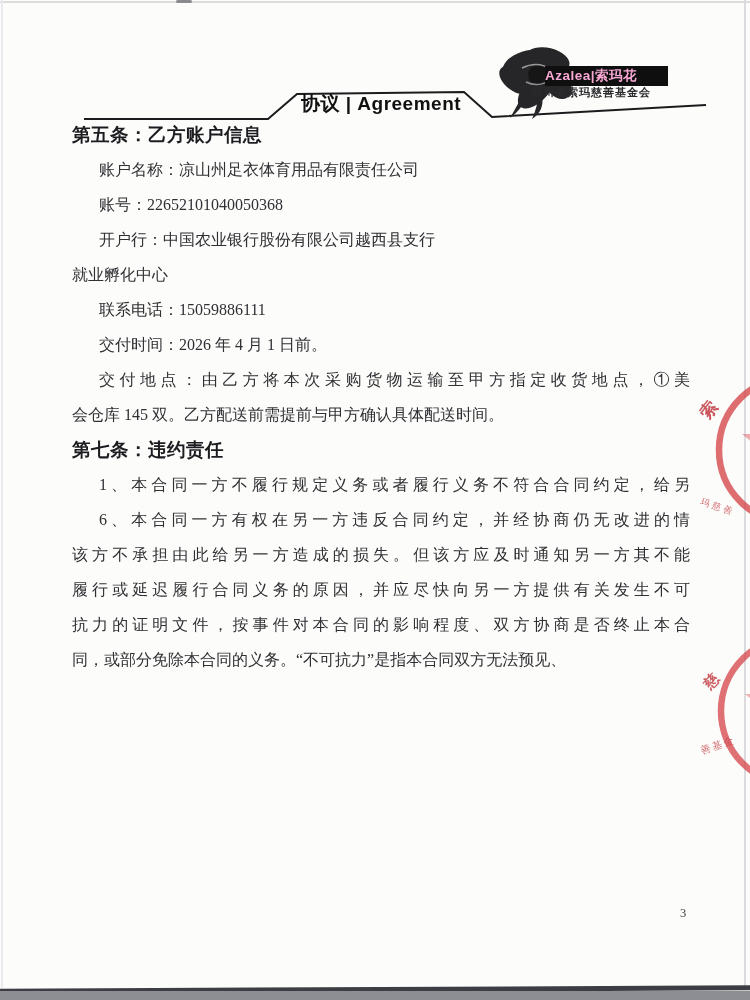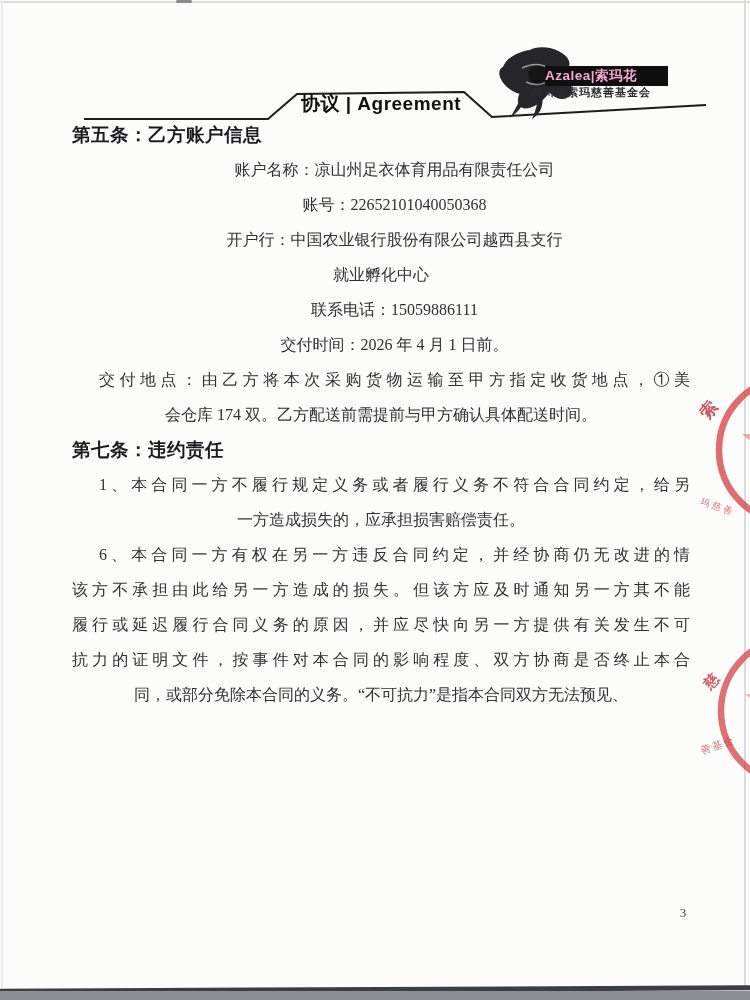--- a/index.html
+++ b/index.html
@@ -27,21 +27,21 @@
             color:#f9a8d4;font-family:"Liberation Sans","DejaVu Sans",sans-serif;font-weight:700;
             font-size:13.5px;line-height:20px;text-align:left;letter-spacing:.5px;}
   .logo-sub{position:absolute;left:531px;top:85px;width:140px;height:14px;line-height:14px;
             text-align:left;font-weight:700;font-size:11px;color:#2b2b2e;letter-spacing:1px;
             font-family:"Liberation Serif","DejaVu Serif",serif;white-space:nowrap;}
   .flower-svg{position:absolute;left:486px;top:42px;}
 
   
   .content{position:absolute;left:72px;top:117px;width:618px;color:#303034;}
   .line{height:35px;line-height:35px;font-size:16px;white-space:nowrap;}
-  .para.body .line{white-space:normal;text-align:center;}
+  .para.body .line{white-space:normal;}
   .line.fill{text-align:justify;text-align-last:justify;white-space:normal;}
   .line.indent{padding-left:27px;}
   .line.indent.fill{text-indent:0;}
   .para.heading .line{font-family:"Liberation Sans","DejaVu Sans",sans-serif;
                       font-weight:700;font-size:18.5px;color:#1c1c20;letter-spacing:.5px;}
   .page-num{position:absolute;left:680px;top:906px;font-size:12.5px;color:#3a3a3e;}
 
   
   .stamp{position:absolute;overflow:hidden;pointer-events:none;}
   .stamp-a{left:692px;top:368px;width:58px;height:164px;}
@@ -96,28 +96,27 @@
         <div class="line">就业孵化中心</div>
       </div>
       <div class="para body">
         <div class="line indent">联系电话：15059886111</div>
       </div>
       <div class="para body">
         <div class="line indent">交付时间：2026 年 4 月 1 日前。</div>
       </div>
       <div class="para body">
         <div class="line indent fill">交付地点：由乙方将本次采购货物运输至甲方指定收货地点，①美</div>
-        <div class="line">会仓库 174 双。乙方配送前需提前与甲方确认具体配送时间。</div>
+        <div class="line">会仓库 145 双。乙方配送前需提前与甲方确认具体配送时间。</div>
       </div>
       <div class="para heading">
         <div class="line">第七条：违约责任</div>
       </div>
       <div class="para body">
         <div class="line indent fill">1、本合同一方不履行规定义务或者履行义务不符合合同约定，给另</div>
-        <div class="line">一方造成损失的，应承担损害赔偿责任。</div>
       </div>
       <div class="para body">
         <div class="line indent fill">6、本合同一方有权在另一方违反合同约定，并经协商仍无改进的情</div>
       </div>
       <div class="para body">
         <div class="line fill">该方不承担由此给另一方造成的损失。但该方应及时通知另一方其不能</div>
         <div class="line fill">履行或延迟履行合同义务的原因，并应尽快向另一方提供有关发生不可</div>
         <div class="line fill">抗力的证明文件，按事件对本合同的影响程度、双方协商是否终止本合</div>
         <div class="line">同，或部分免除本合同的义务。“不可抗力”是指本合同双方无法预见、</div>
       </div>

